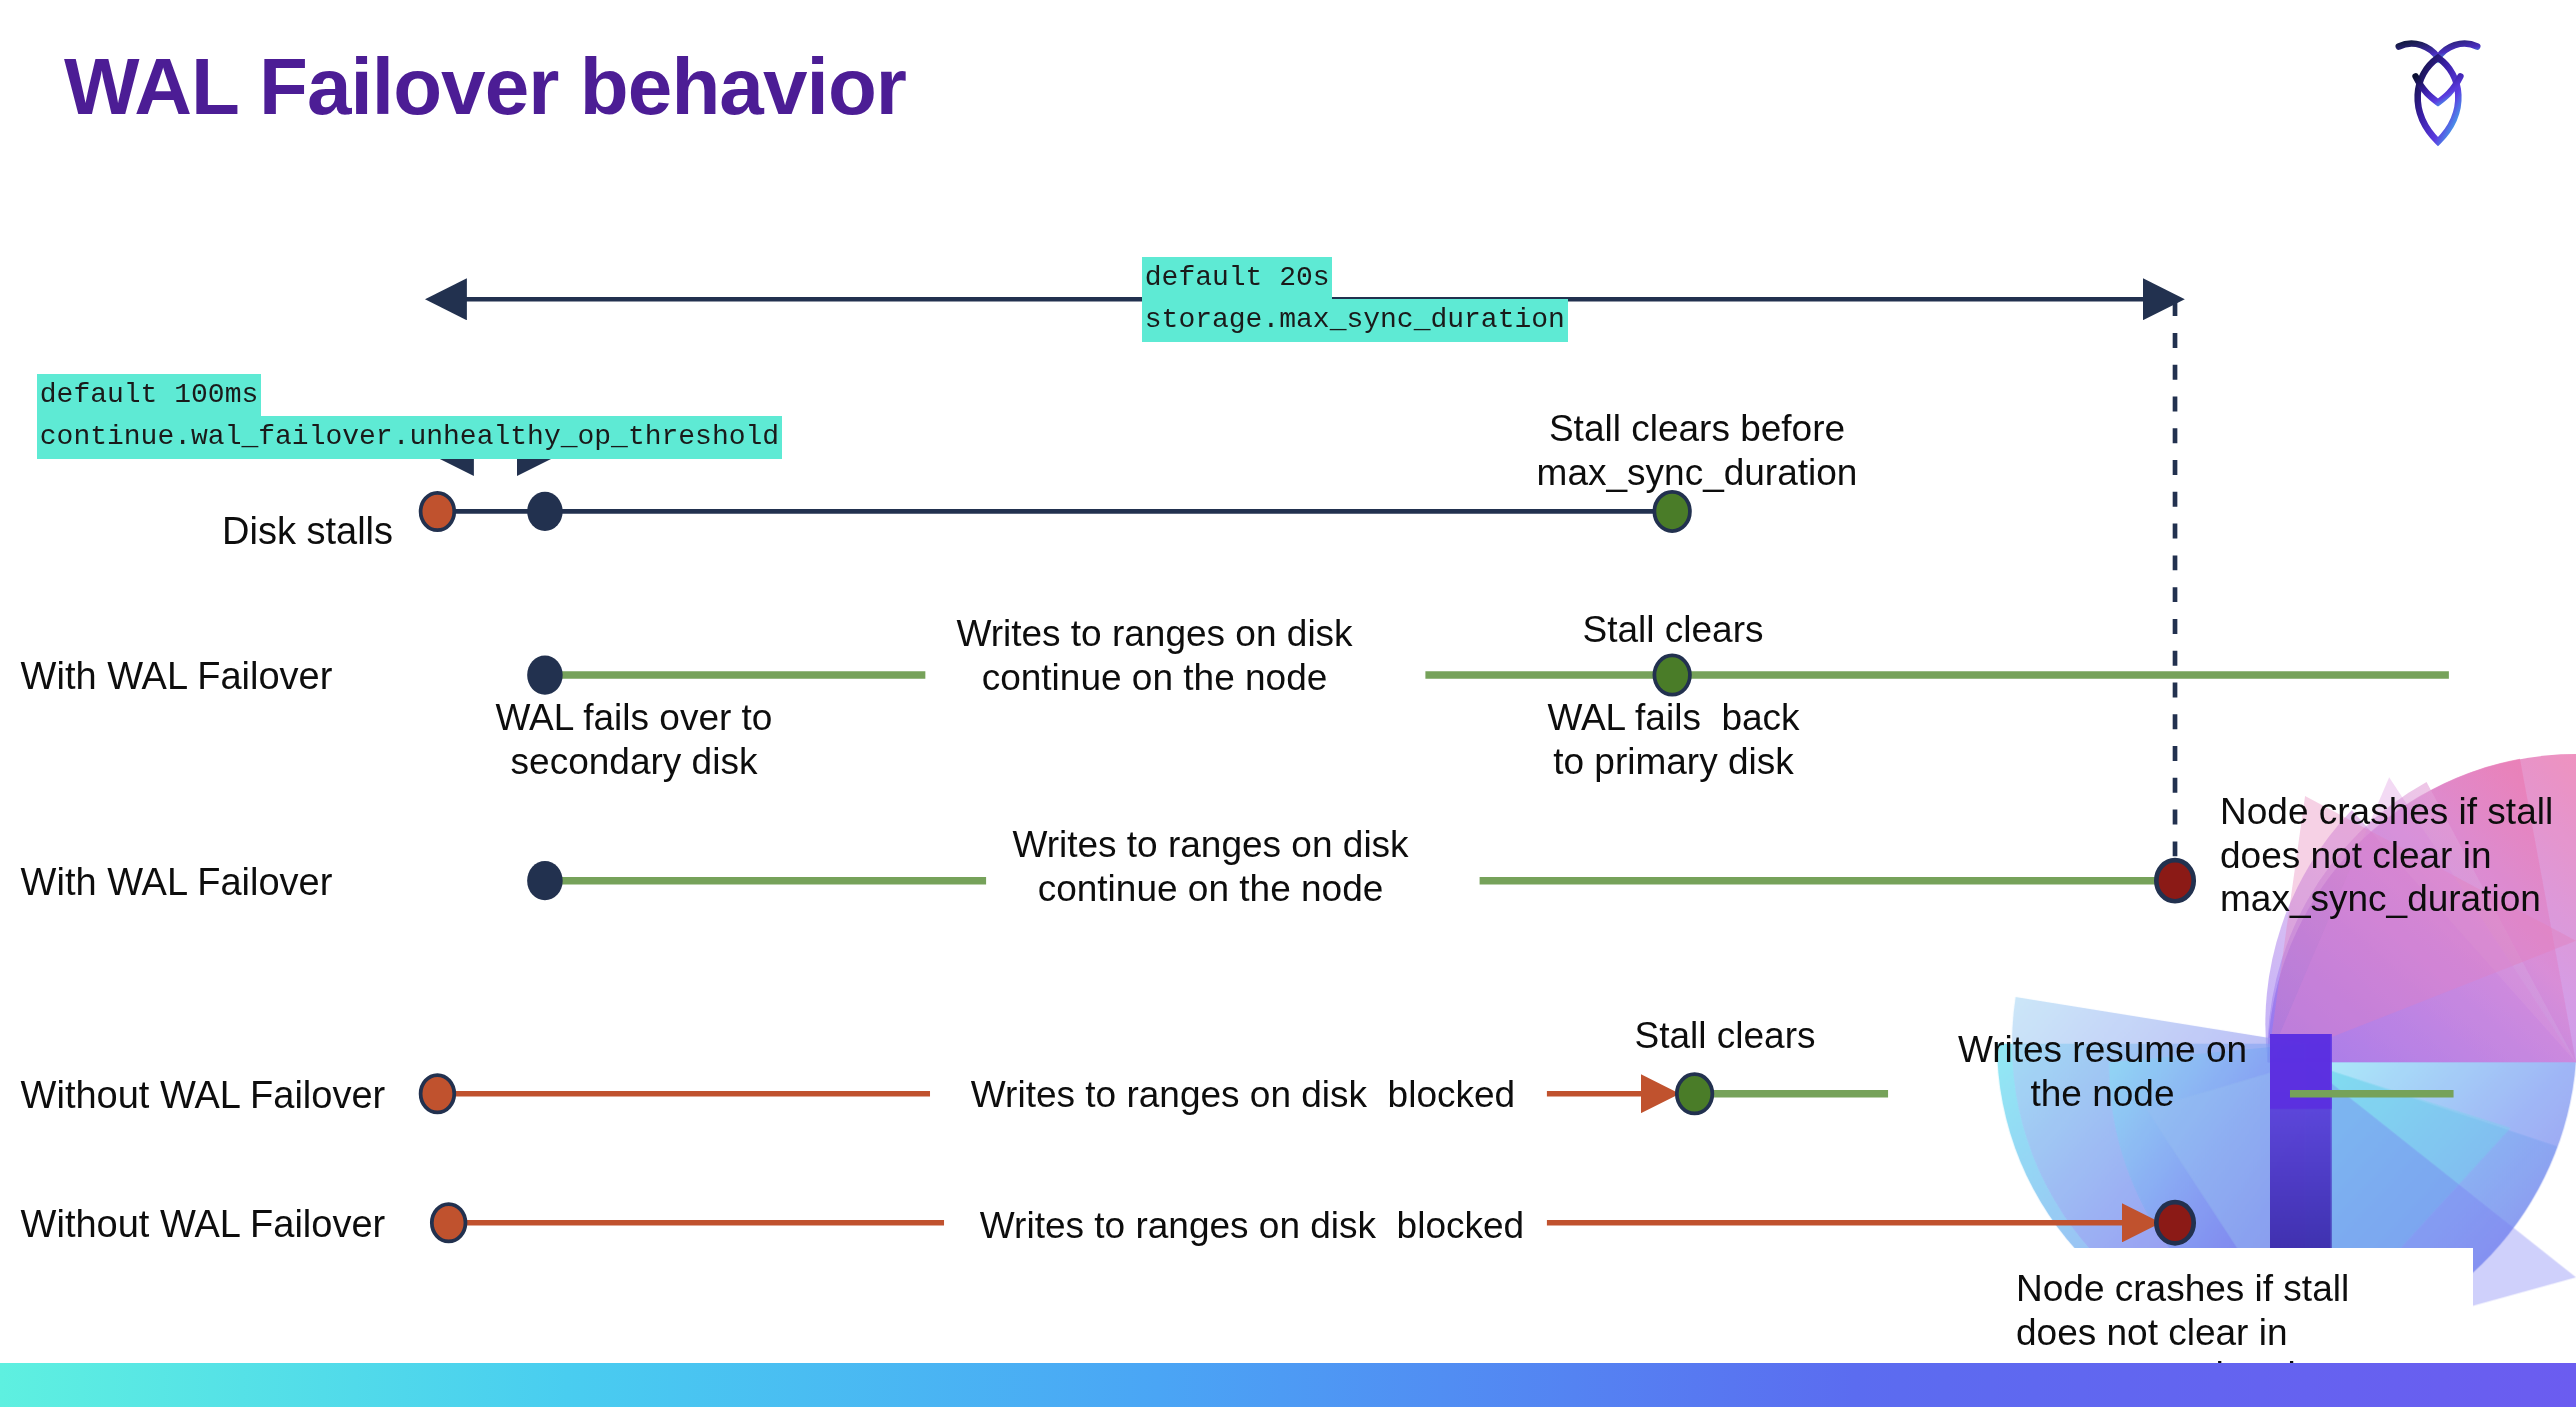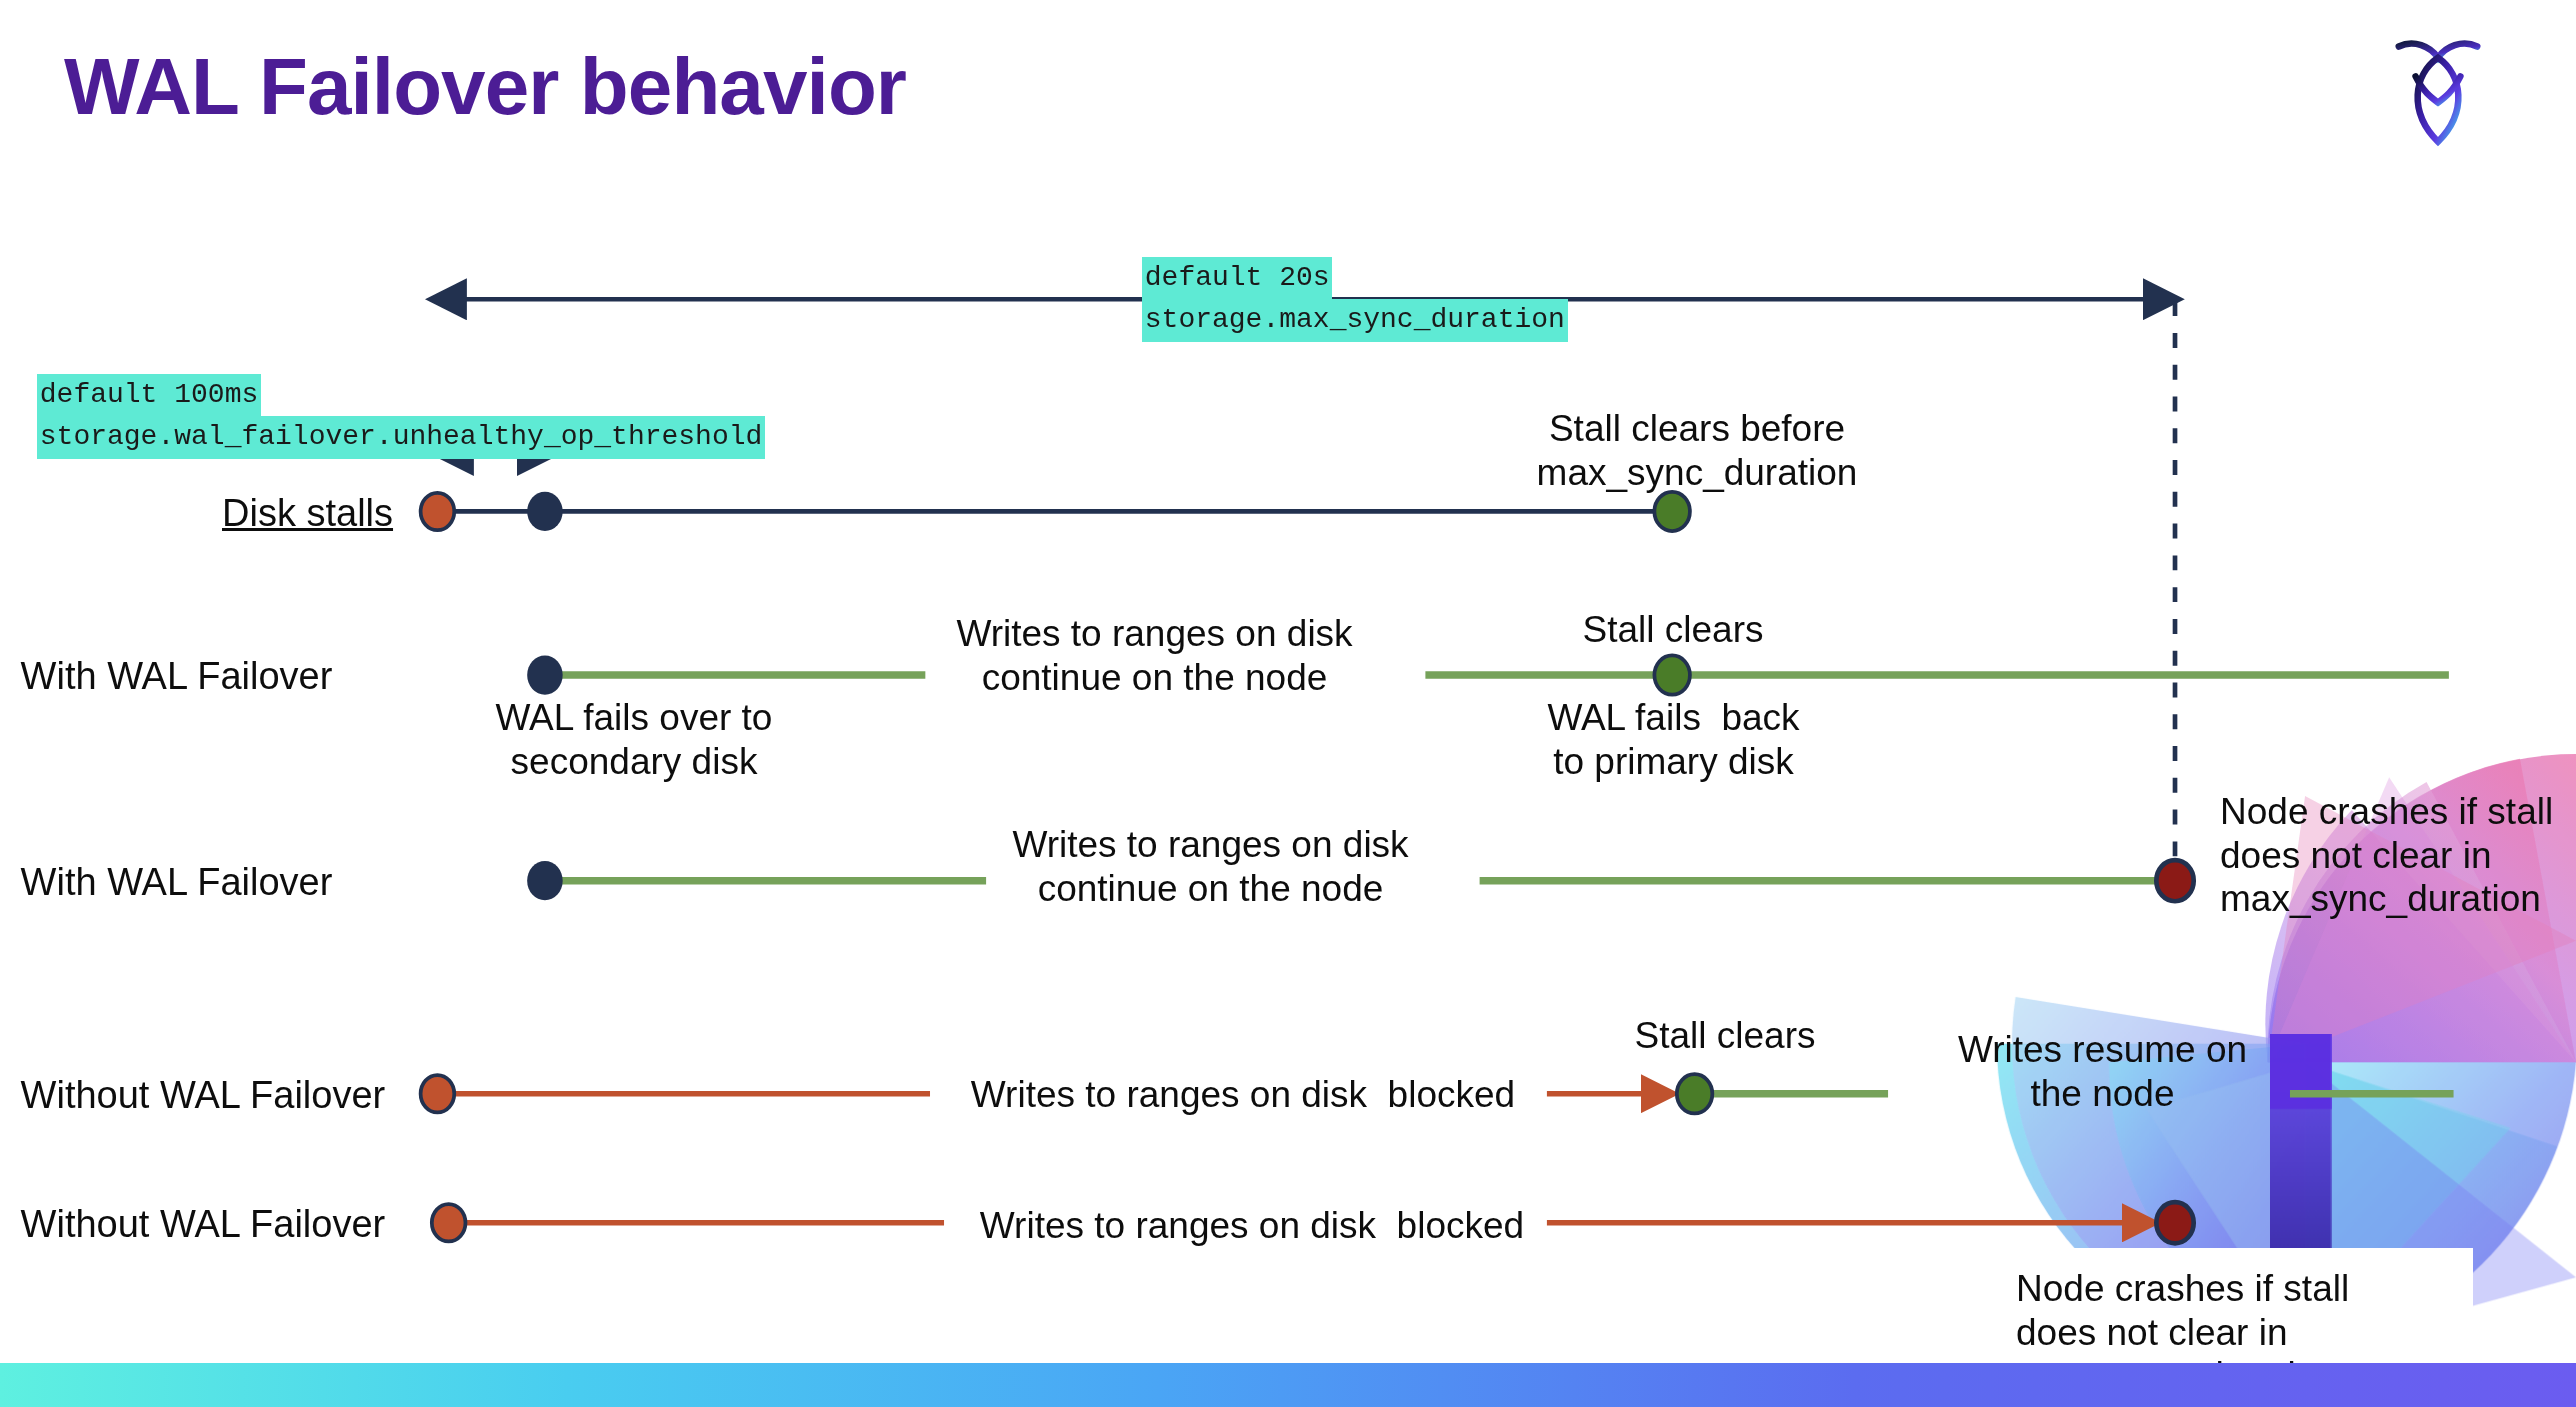--- a/index.html
+++ b/index.html
@@ -199,24 +199,24 @@
     </g>
   </svg>
 
   <div class="code-block" style="left:1142px;top:257px;">
     <div><span>default 20s</span></div>
     <div><span>storage.max_sync_duration</span></div>
   </div>
 
   <div class="code-block" style="left:37px;top:350px;margin-top:24px;">
     <div><span>default 100ms</span></div>
-    <div><span>storage.wal_failover.unhealthy_op_threshold</span></div>
+    <div><span>continue.wal_failover.unhealthy_op_threshold</span></div>
   </div>
 
-  <div class="rowlabel" style="left:222px;top:492px;text-decoration:underline;">Disk stalls</div>
+  <div class="rowlabel" style="left:222px;top:510px;">Disk stalls</div>
   <div class="rowlabel" style="left:20.6px;top:655px;">With WAL Failover</div>
   <div class="rowlabel" style="left:20.6px;top:861px;">With WAL Failover</div>
   <div class="rowlabel" style="left:20.6px;top:1074px;">Without WAL Failover</div>
   <div class="rowlabel" style="left:20.6px;top:1203px;">Without WAL Failover</div>
 
   <div class="txt c" style="left:1524px;top:407px;width:346px;">Stall clears before
 max_sync_duration</div>
 
   <div class="txt c" style="left:447px;top:696px;width:374px;">WAL fails over to
 secondary disk</div>

